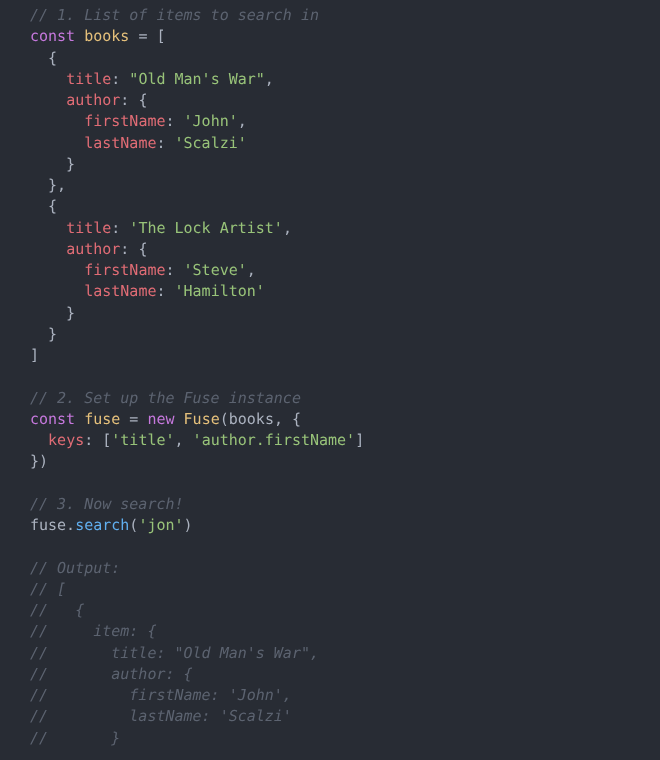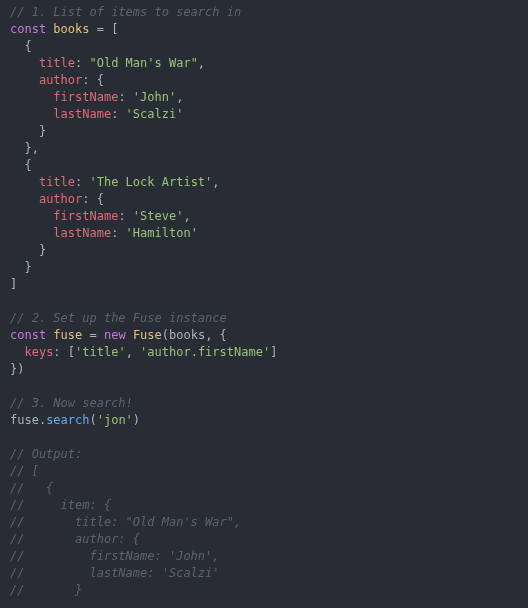--- a/index.html
+++ b/index.html
@@ -5,21 +5,21 @@
   html, body {
     margin: 0;
     padding: 0;
     background: #282c34;
     width: 528px;
     height: 608px;
     overflow: hidden;
   }
   pre.code {
     margin: 0;
-    padding: 4px 0 0 10px;
+    padding: 4px 0 0 24px;
     font-family: Consolas, "Menlo", "DejaVu Sans Mono", monospace;
     font-size: 12px;
     line-height: 17px;
     color: #abb2bf;
     white-space: pre;
   }
   .tok-comment  { color: #5c6370; font-style: italic; }
   .tok-keyword  { color: #c678dd; }
   .tok-varname  { color: #e5c07b; }
   .tok-prop     { color: #e06c75; }

